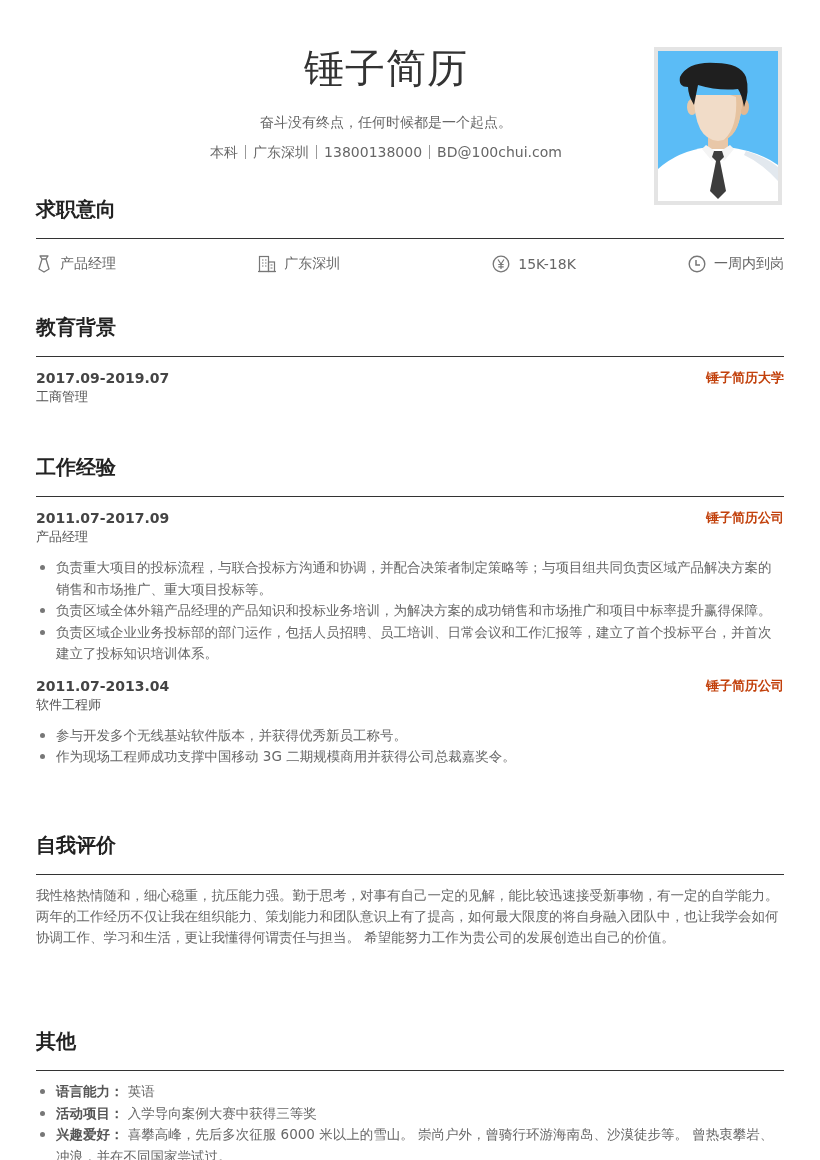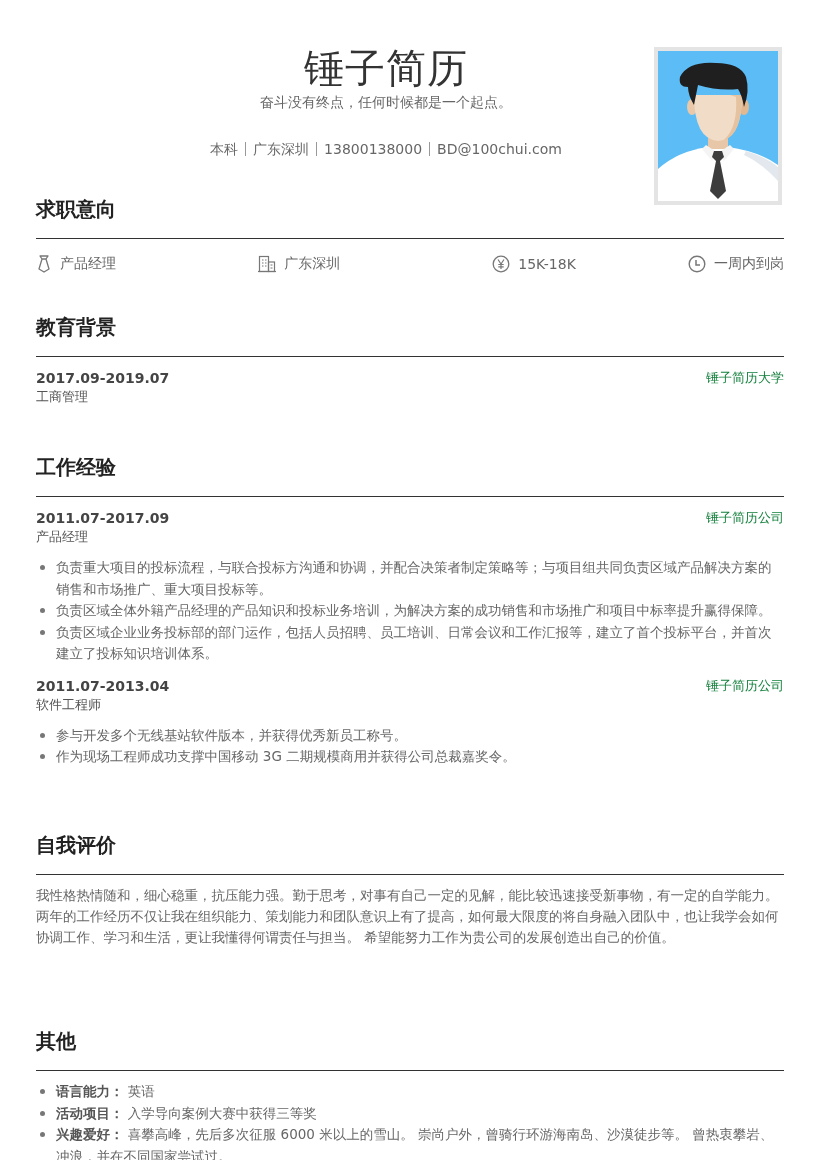--- a/index.html
+++ b/index.html
@@ -1,36 +1,36 @@
 <!DOCTYPE html>
 <html><head>
 <meta charset="utf-8">
 <style>
   * { margin: 0; padding: 0; box-sizing: border-box; }
   html, body { width: 820px; height: 1160px; background: #ffffff; overflow: hidden; }
   body { font-family: "DejaVu Sans", "Liberation Sans", sans-serif; color: #555; font-size: 14px; position: relative; }
 
   .header { position: absolute; left: 36px; top: 44px; width: 580px; text-align: center; }
   .name { font-size: 40px; color: #333; line-height: 48px; letter-spacing: 1px; margin-left: 120px; }
-  .motto { font-size: 14px; color: #666; margin-top: 0; line-height: 20px; margin-left: 120px; }
-  .contact { font-size: 14px; color: #666; margin-top: 27px; line-height: 20px; margin-left: 120px; }
+  .motto { font-size: 14px; color: #666; margin-top: 20px; line-height: 20px; margin-left: 120px; }
+  .contact { font-size: 14px; color: #666; margin-top: 10px; line-height: 20px; margin-left: 120px; }
   .contact .sep { display: inline-block; width: 1px; height: 14px; background: #999; margin: 0 7px; vertical-align: -2px; }
 
   .photo { position: absolute; left: 654px; top: 47px; width: 128px; height: 158px; border: 4px solid #e4e4e4; background: #5bbcf6; overflow: hidden; }
 
   .section { position: absolute; left: 36px; width: 748px; }
   .sec-title { font-size: 20px; font-weight: bold; color: #222; line-height: 26px; padding-bottom: 16px; border-bottom: 1px solid #333; }
 
   .intent { display: flex; justify-content: space-between; margin-top: 14px; height: 22px; align-items: center; }
   .intent-item { display: flex; align-items: center; color: #666; font-size: 14px; }
   .intent-item svg { margin-right: 8px; }
 
   .row { display: flex; justify-content: space-between; margin-top: 12px; line-height: 18px; }
   .date { font-weight: bold; color: #444; font-size: 14px; }
-  .org { font-weight: normal; color: #15803d; font-size: 13px; }
+  .org { font-weight: bold; color: #c2410c; font-size: 13px; }
   .role { color: #555; font-size: 13px; line-height: 20px; }
 
   ul.bullets { list-style: none; margin-top: 10px; }
   ul.bullets li { position: relative; padding-left: 20px; font-size: 13.5px; color: #666; line-height: 21.5px; }
   ul.bullets li::before { content: ""; position: absolute; left: 4px; top: 8px; width: 5px; height: 5px; border-radius: 50%; background: #777; }
   ul.bullets li .k { font-weight: bold; color: #555; }
 
   .para { margin-top: 10px; font-size: 13.5px; color: #666; line-height: 21px; }
 </style>
 </head>

